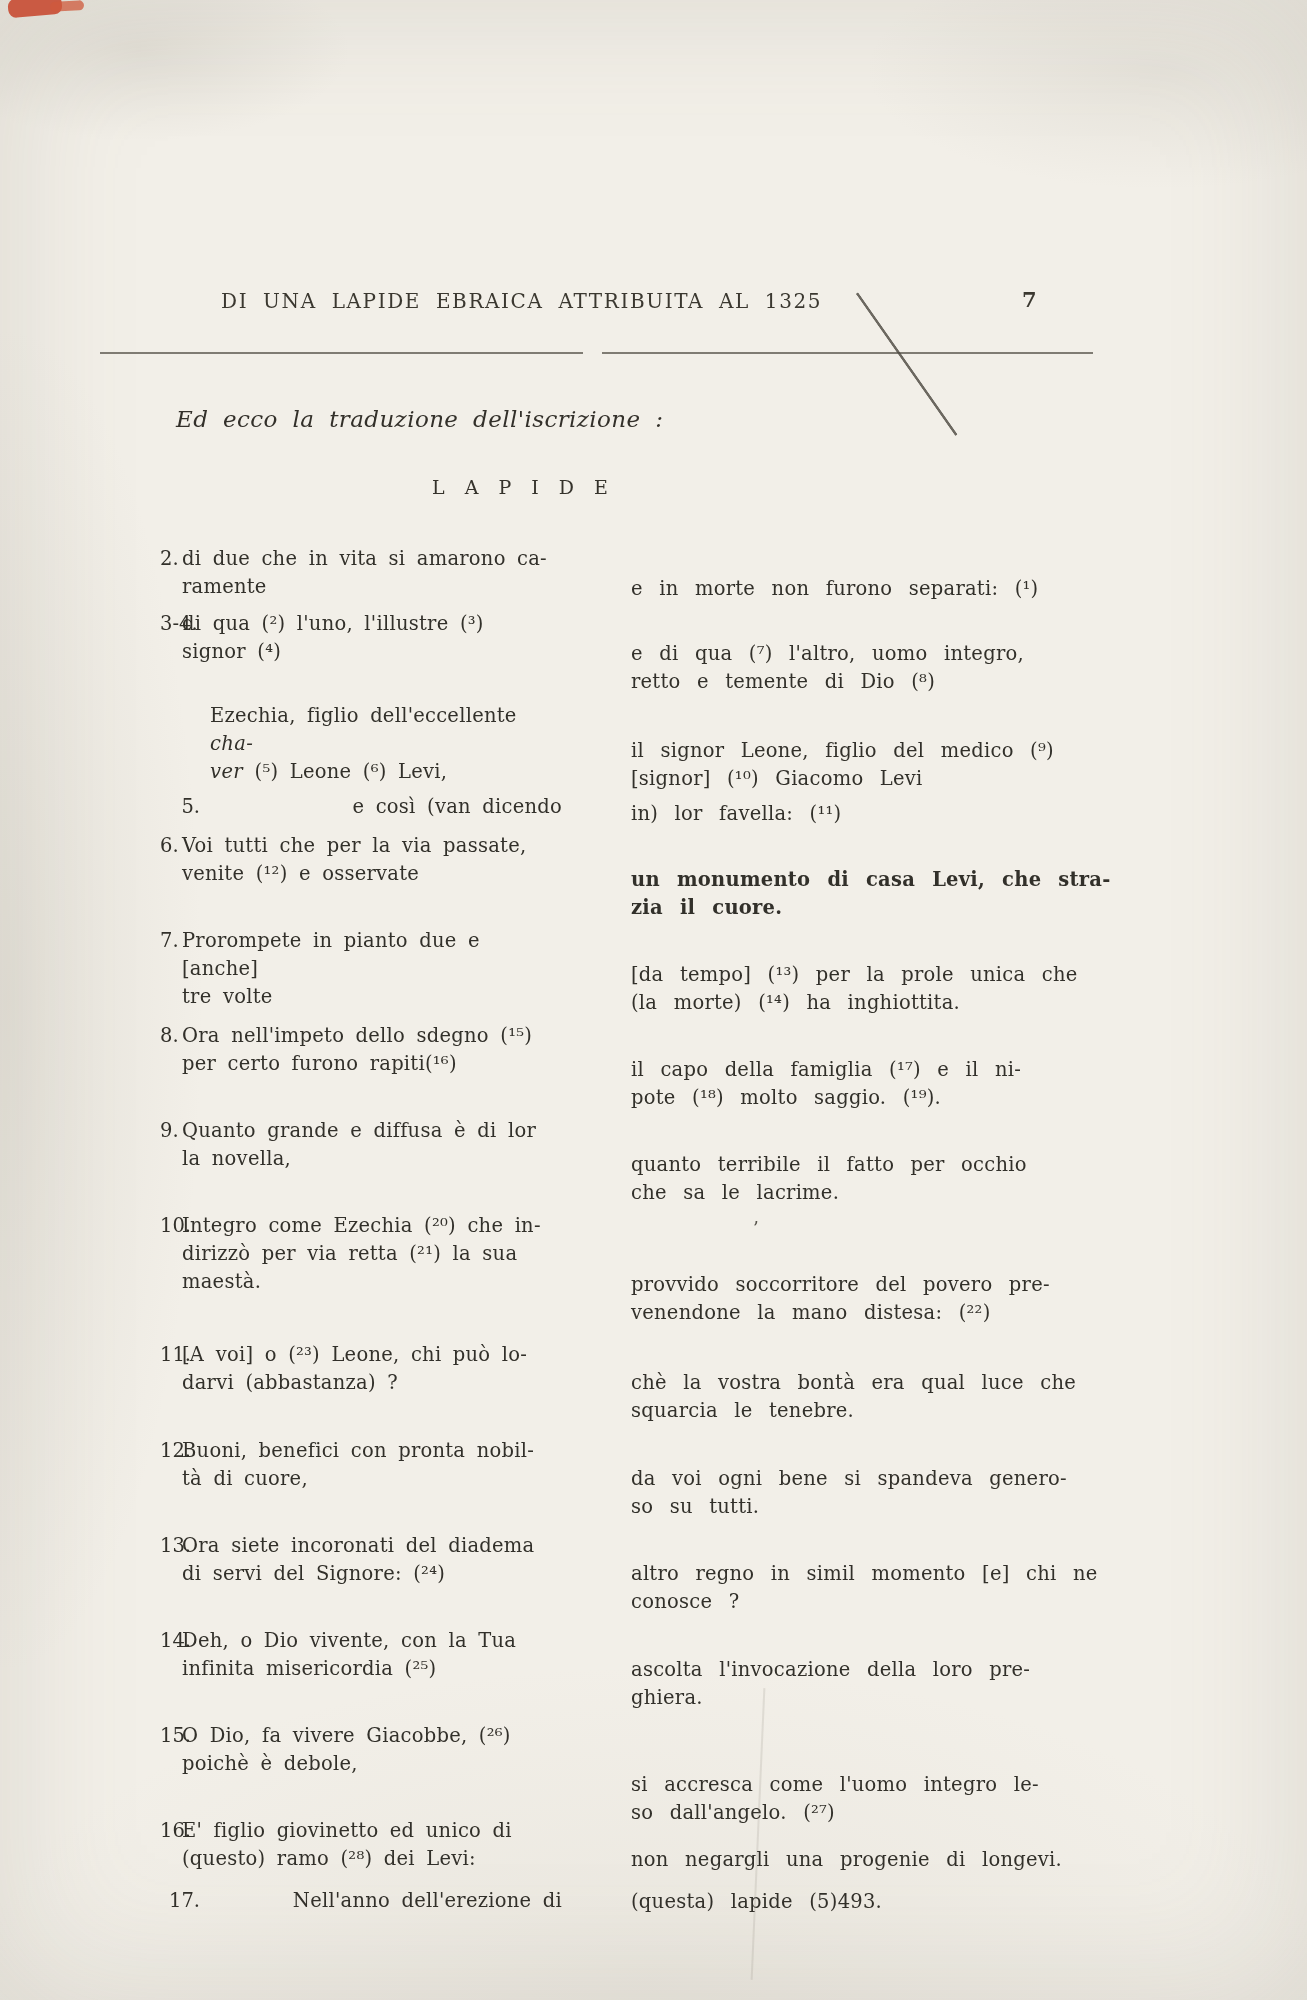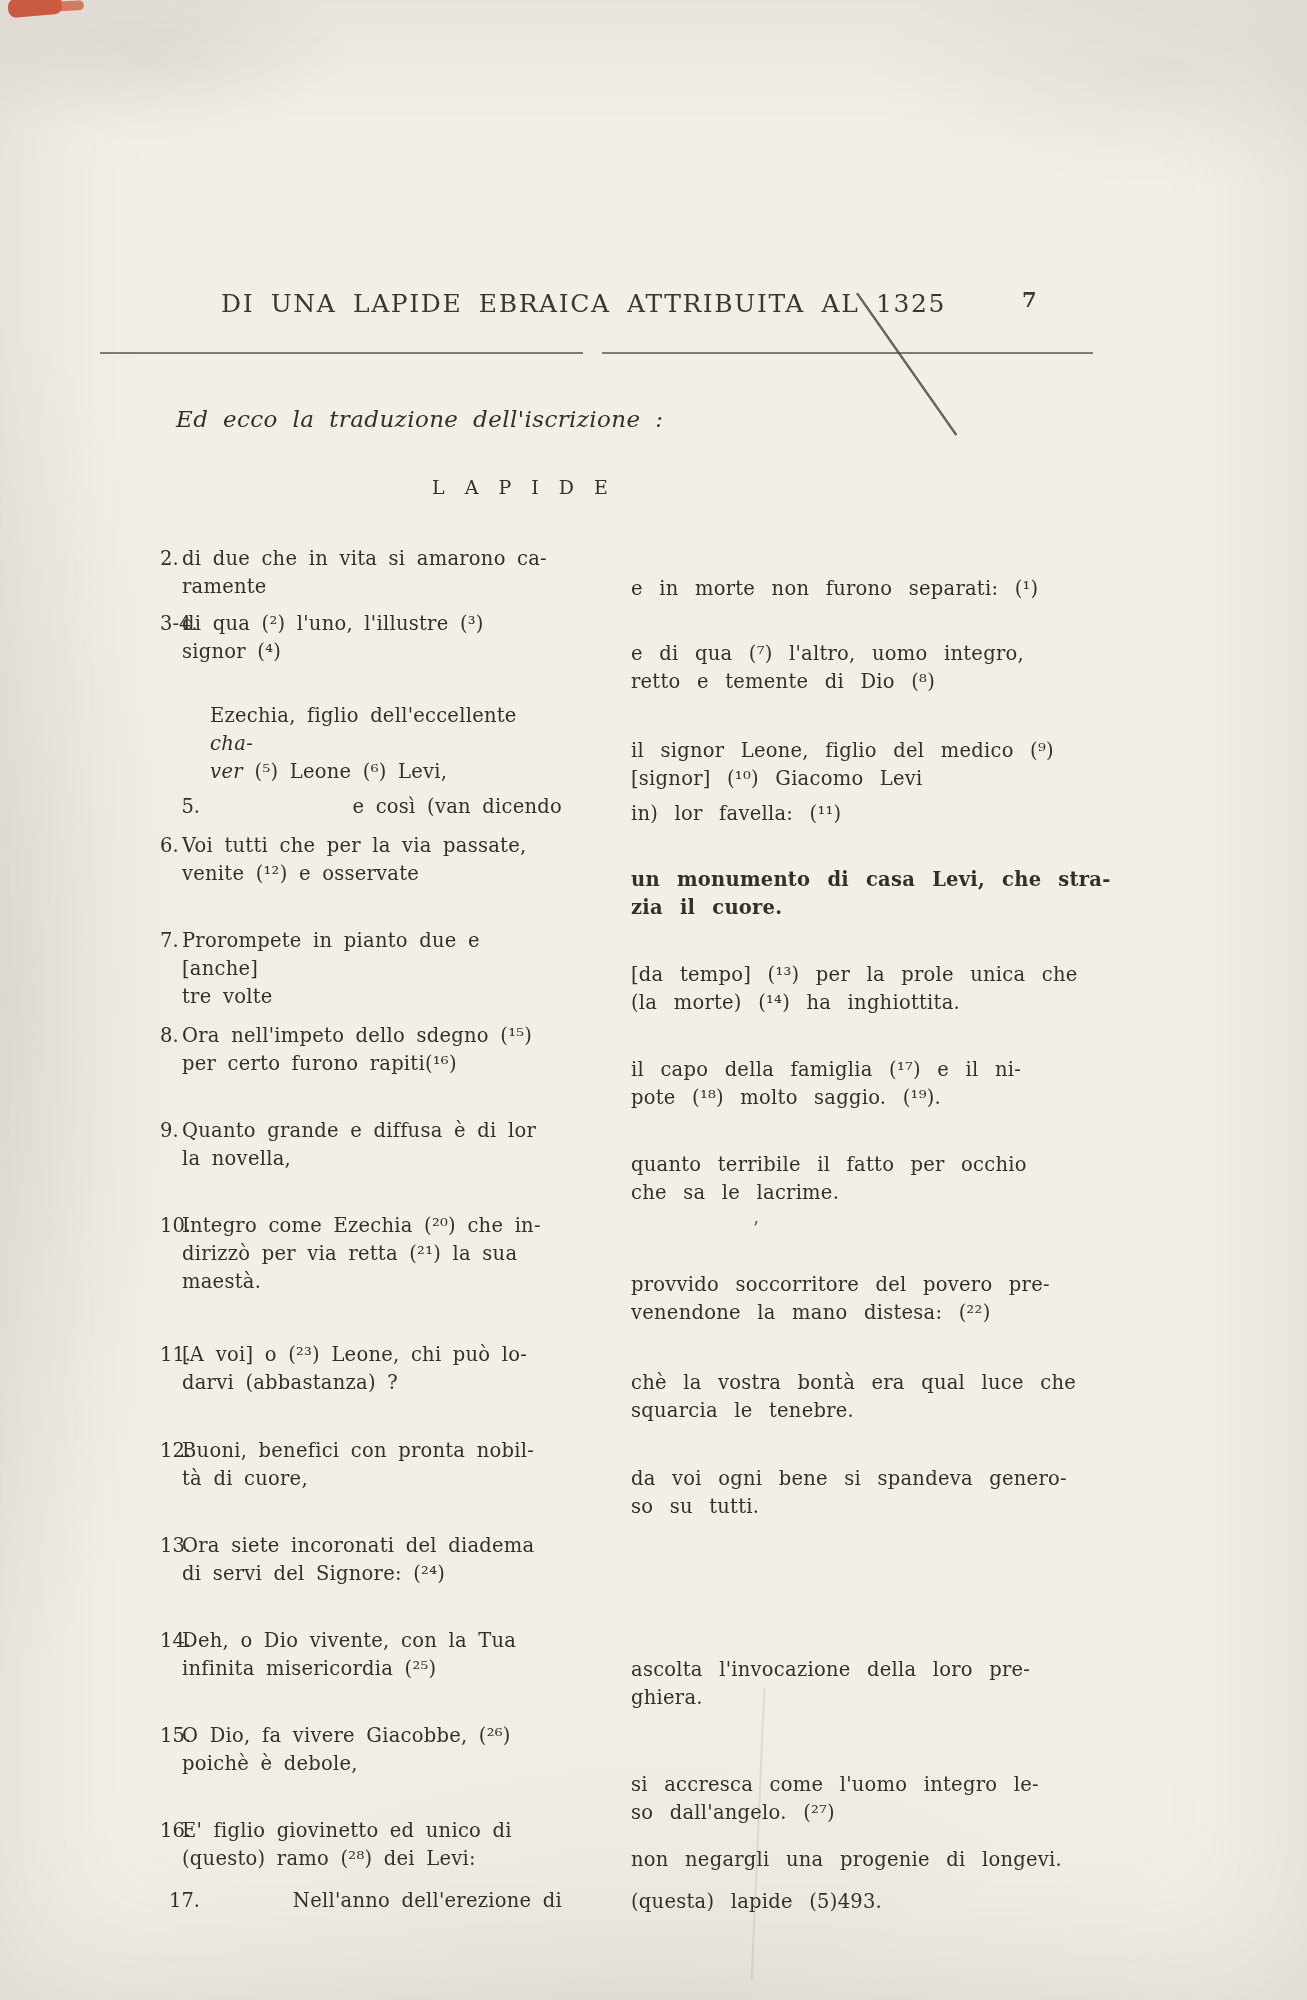--- a/index.html
+++ b/index.html
@@ -12,21 +12,21 @@
       radial-gradient(ellipse 260px 900px at 8px 1000px, rgba(180,175,162,.20), transparent 75%),
       radial-gradient(ellipse 900px 420px at 650px 1980px, rgba(196,191,178,.16), transparent 75%),
       #f2efe8;
     color:#32302a;
   }
   .vignette{position:absolute;inset:0;box-shadow:inset 0 0 140px rgba(115,110,95,.18);pointer-events:none;}
 
   
   .hdr-title{
     position:absolute;left:221px;top:289px;
-    font-size:25px;letter-spacing:1.6px;word-spacing:7px;
+    font-size:20px;letter-spacing:1.6px;word-spacing:7px;
     color:#3b3830;white-space:nowrap;
   }
   .hdr-num{position:absolute;left:1022px;top:287px;font-size:21px;font-weight:bold;color:#3b3830;}
   .hdr-rule{
     position:absolute;left:100px;top:352px;width:993px;height:2px;
     background:linear-gradient(to right,#6b675e 0,#6b675e 48.6%,transparent 48.6%,transparent 50.6%,#6b675e 50.6%,#6b675e 100%);
     opacity:.85;
   }
   .pen-stroke{
     position:absolute;left:858px;top:292px;width:174px;height:0;
@@ -127,20 +127,22 @@
     <div class="item" style="top: 1056px;"><span>il capo della famiglia (¹⁷) e il ni-
 pote (¹⁸) molto saggio. (¹⁹).</span></div>
     <div class="item" style="top: 1151px;"><span>quanto terribile il fatto per occhio
 che sa le lacrime.</span></div>
     <div class="item" style="top: 1271px;"><span>provvido soccorritore del povero pre-
 venendone la mano distesa: (²²)</span></div>
     <div class="item" style="top: 1369px;"><span>chè la vostra bontà era qual luce che
 squarcia le tenebre.</span></div>
     <div class="item" style="top: 1465px;"><span>da voi ogni bene si spandeva genero-
 so su tutti.</span></div>
+    <div class="item" style="top: 1560px;"><span>altro regno in simil momento [e] chi ne
+conosce ?</span></div>
     <div class="item" style="top: 1656px;"><span>ascolta l'invocazione della loro pre-
 ghiera.</span></div>
     <div class="item" style="top: 1751px; margin-top: 20px;"><span>si accresca come l'uomo integro le-
 so dall'angelo. (²⁷)</span></div>
     <div class="item" style="top: 1846px;"><span>non negargli una progenie di longevi.</span></div>
     <div class="item" style="top: 1888px;"><span>(questa) lapide (5)493.</span></div>
   </div>
 
 <div class="stray-mark">’</div>
 <div class="crease"></div>

